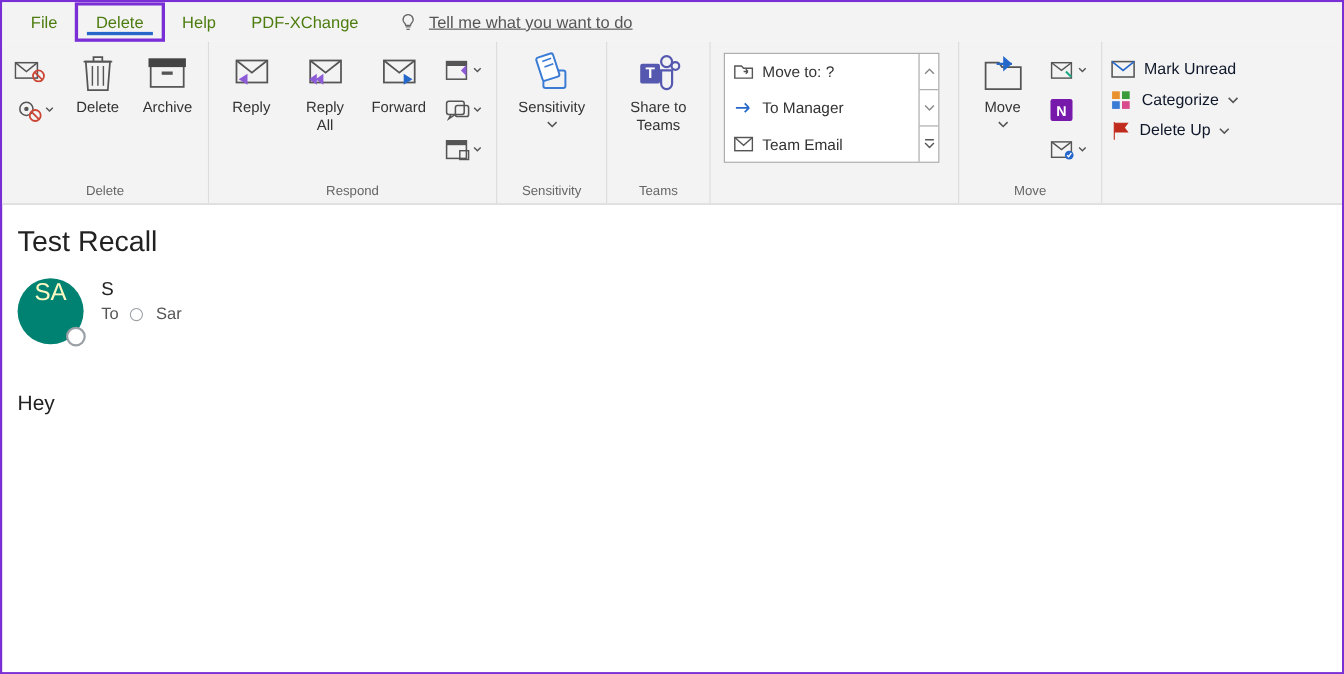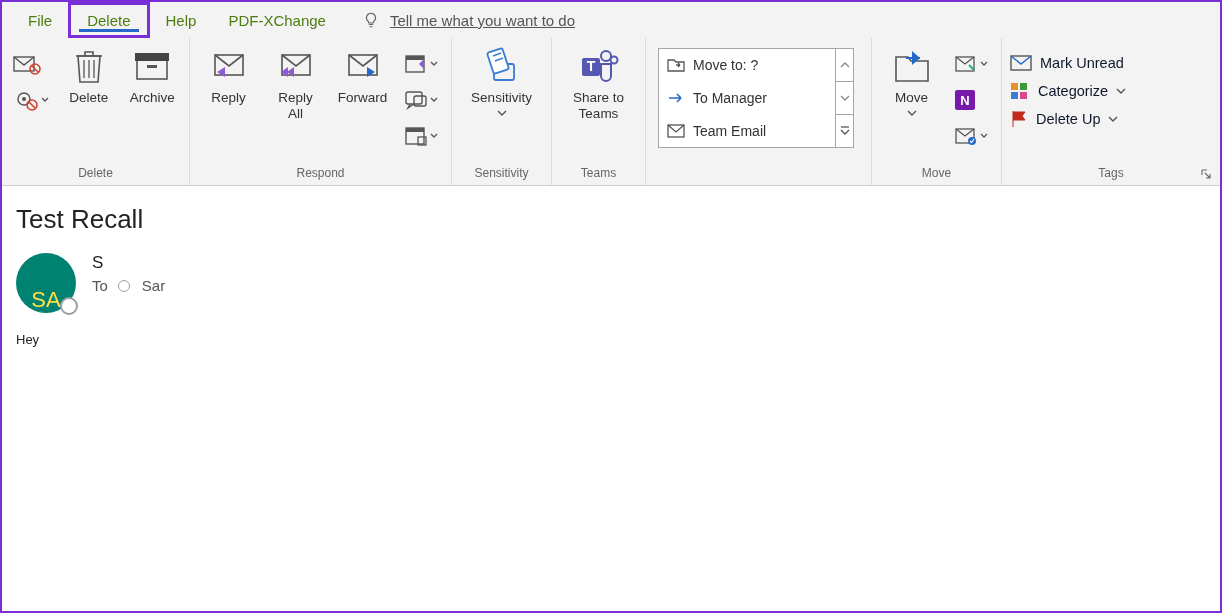--- a/index.html
+++ b/index.html
@@ -51,26 +51,26 @@
   
   .tagcol{display:flex;flex-direction:column;gap:10px;padding-top:8px;}
   .tagbtn{display:flex;align-items:center;gap:8px;font-size:14.5px;color:#0f172a;cursor:pointer;}
 
   .chev{width:10px;height:10px;}
 
   
   .msg{padding:18px 14px;}
   .subj{font-size:26px;color:#222;font-weight:400;margin-bottom:18px;}
   .hdr{display:flex;gap:16px;align-items:flex-start;}
-  .avatar{width:60px;height:60px;border-radius:50%;background:var(--teal);color:#fde047;display:flex;align-items:flex-end;justify-content:center;font-size:22px;position:relative;}
+  .avatar{width:60px;height:60px;border-radius:50%;background:var(--teal);color:#fef9c3;display:flex;align-items:flex-start;justify-content:center;font-size:22px;position:relative;}
   .presence{position:absolute;right:-2px;bottom:-2px;width:18px;height:18px;border-radius:50%;background:#fff;border:2px solid #9aa0a6;}
   .from{font-size:17px;color:#222;margin-bottom:4px;}
   .toline{font-size:15px;color:#555;display:flex;align-items:center;gap:10px;}
   .toline .dot{width:12px;height:12px;border-radius:50%;border:1.5px solid #9aa0a6;background:#fff;}
-  .body{margin-top:19px;font-size:13px;color:#222;}
+  .body{margin-top:44px;font-size:19px;color:#222;}
 
   svg{display:block;}
 </style>
 </head>
 <body>
 
 <div class="tabs">
   <div class="tab">File</div>
   <div class="tab active">Delete</div>
   <div class="tab">Help</div>
@@ -352,26 +352,20 @@
           <svg width="18" height="18" viewBox="0 0 18 18">
               <path d="M3 1v16M3 2h12l-3 4 3 4H3" fill="#c02b1d" stroke="#c02b1d" stroke-width="1"></path>
             </svg>
           <span>Delete Up</span>
           <svg class="chev" viewBox="0 0 10 10">
               <path d="M1 3l4 4 4-4" fill="none" stroke="#555" stroke-width="1.4"></path>
             </svg>
         </div>
       </div>
     </div>
-    <div class="group-label">
-      <span>Tags</span>
-      <svg class="launcher" viewBox="0 0 12 12">
-          <path d="M2 2h5M2 2v5M5 5l5 5M10 6v4h-4" fill="none" stroke="#666" stroke-width="1.1"></path>
-        </svg>
-    </div>
   </div>
 
 </div>
 
 <div class="msg">
   <div class="subj">Test Recall</div>
   <div class="hdr">
     <div class="avatar">
       <span>SA</span>
       <div class="presence"></div>

